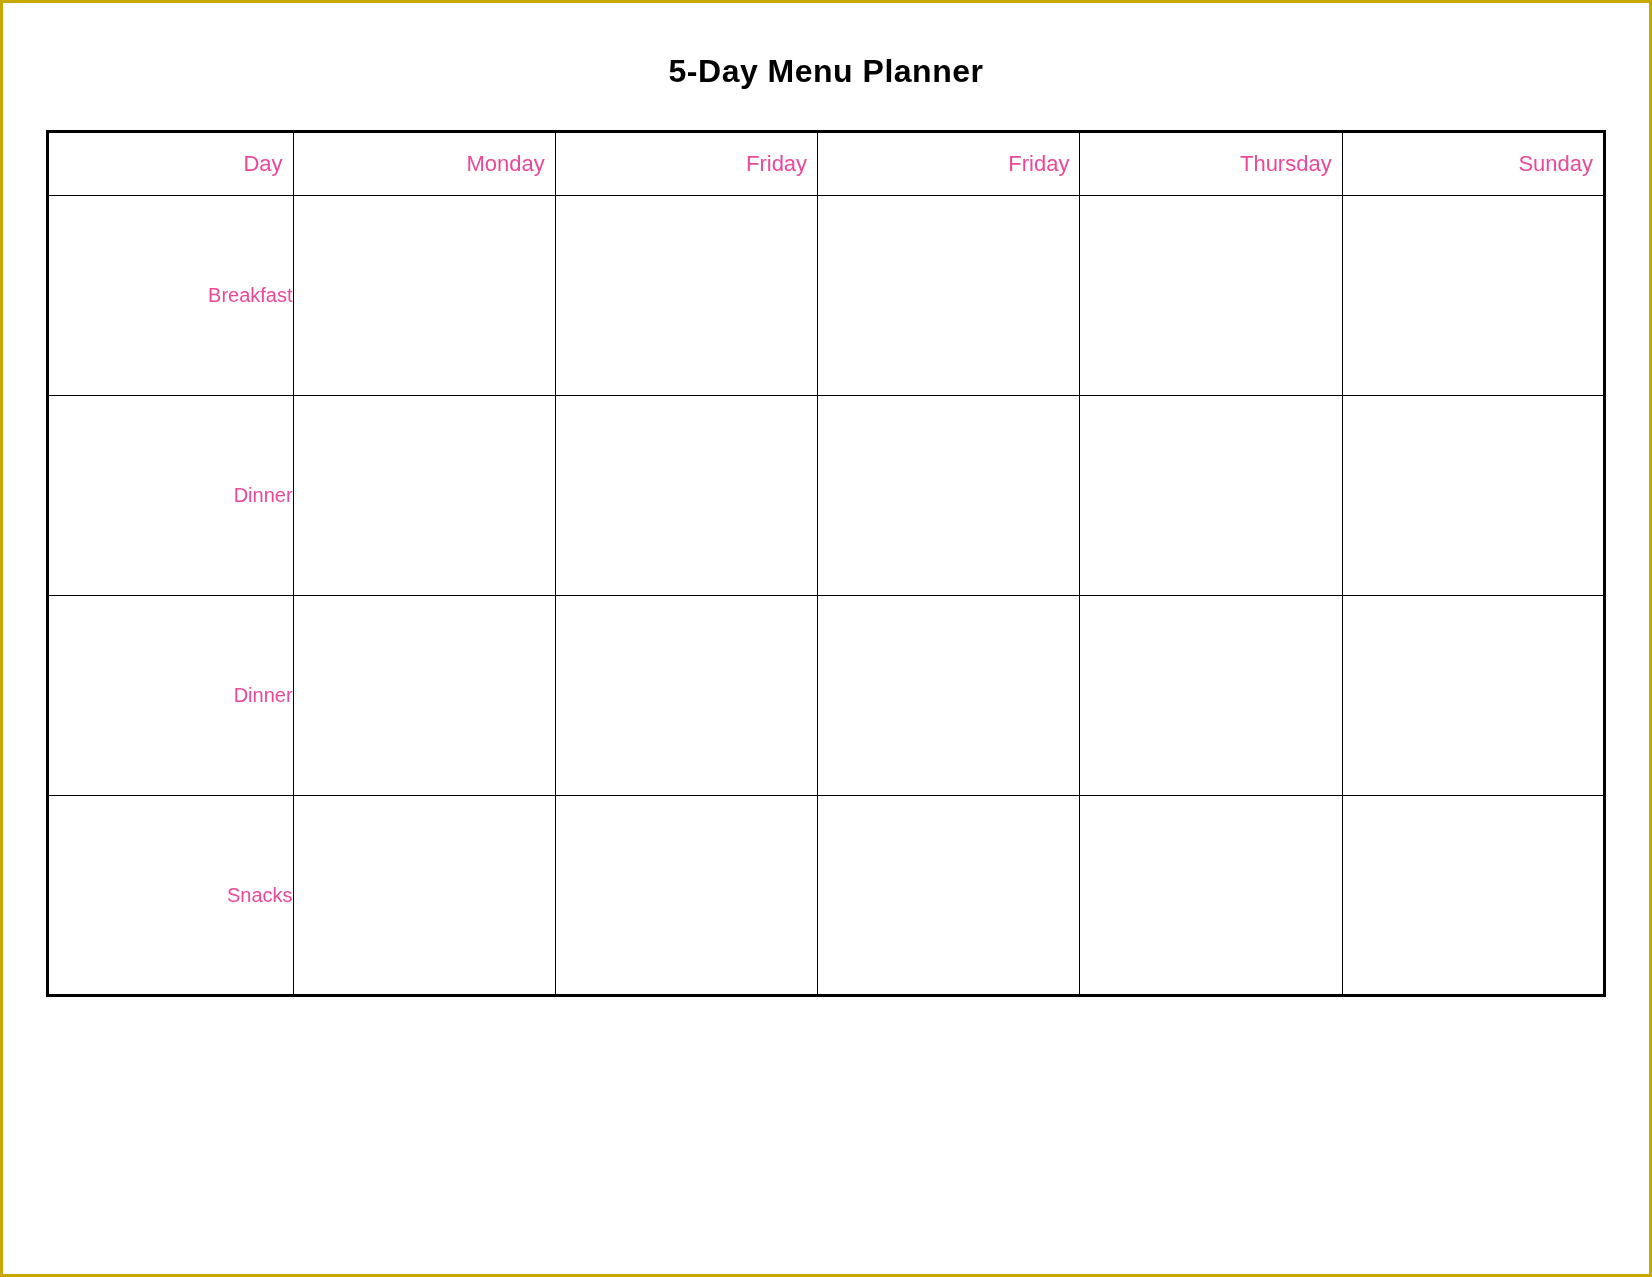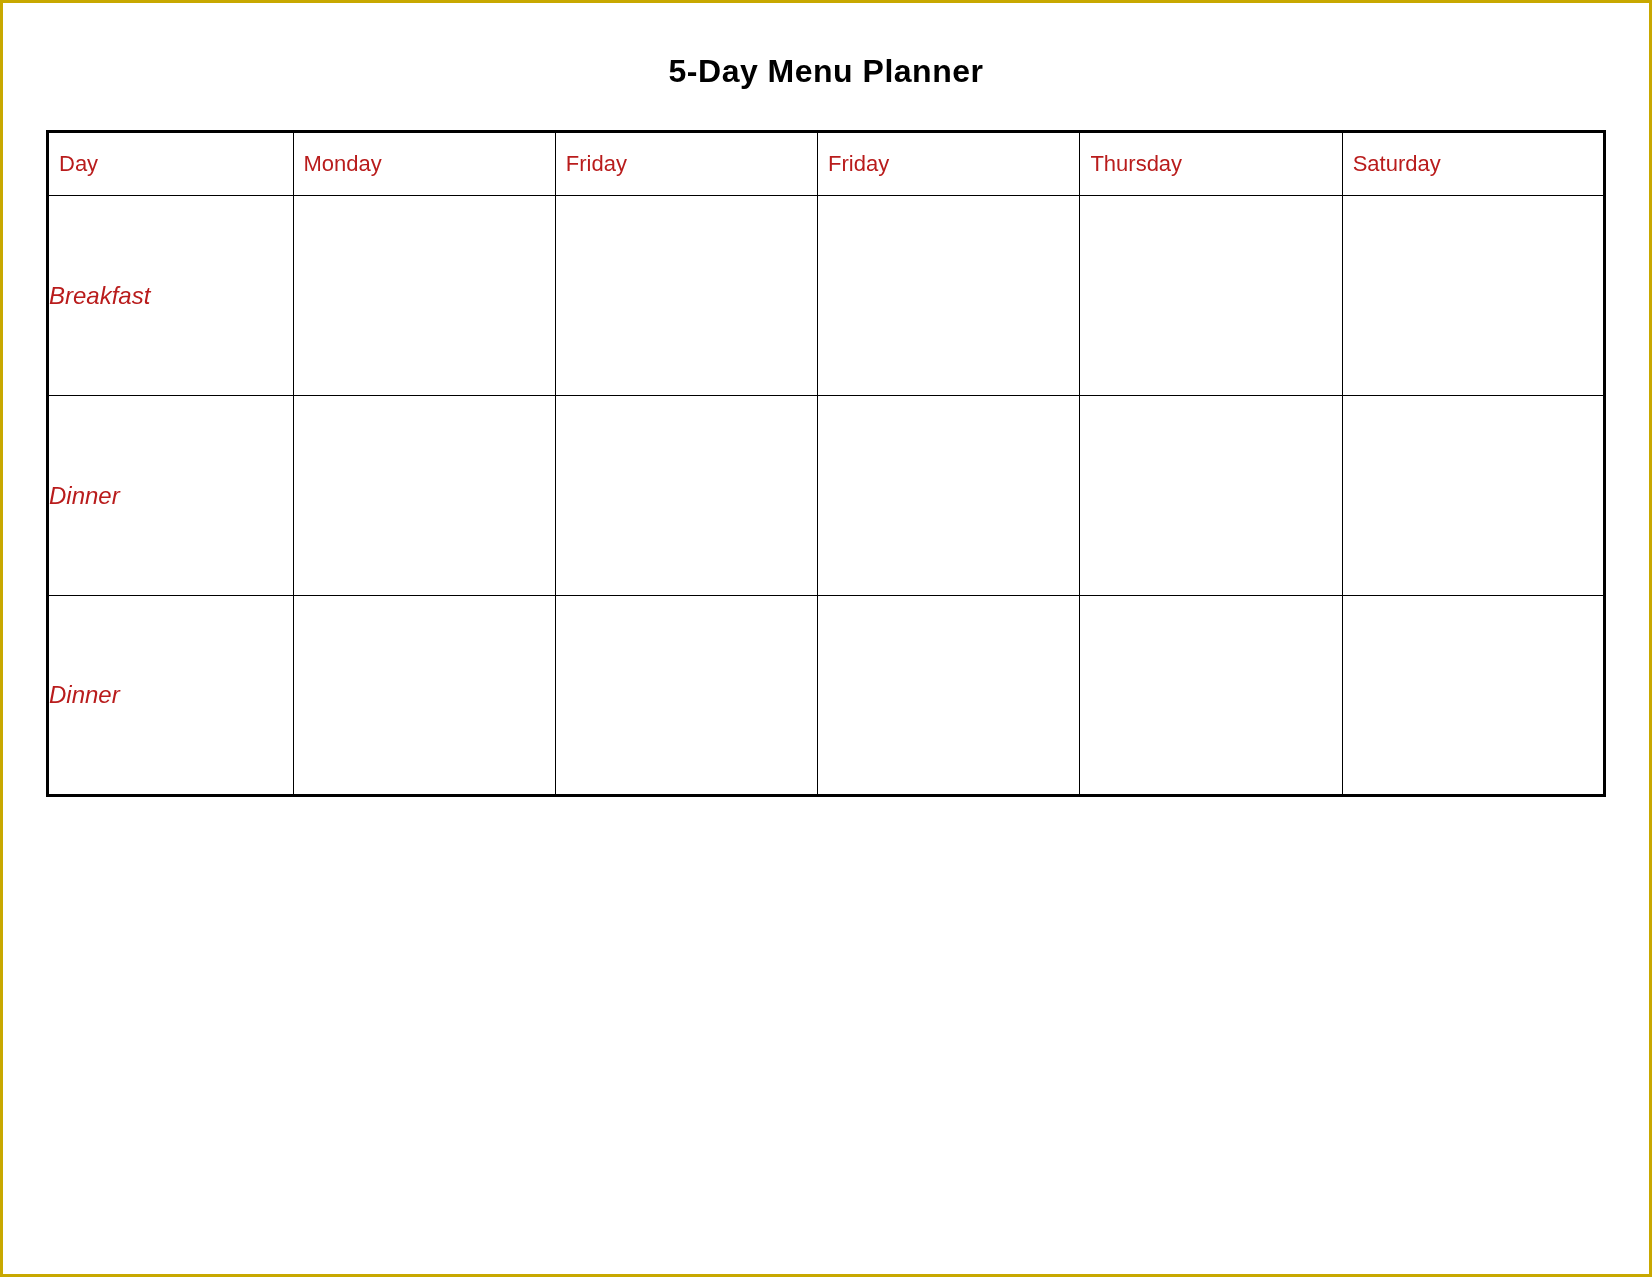--- a/index.html
+++ b/index.html
@@ -32,57 +32,56 @@
 
     .planner-table {
       border-collapse: collapse;
       width: 1560px;
       border: 3px solid #000000;
     }
 
     .planner-table th,
     .planner-table td {
       border: 1.5px solid #000000;
-      text-align: left;
+      text-align: right;
       vertical-align: middle;
       font-size: 20px;
-      color: #b91c1c;
+      color: #ec4899;
     }
 
     .planner-table thead th {
       padding: 18px 10px;
       font-weight: normal;
       font-size: 22px;
     }
 
     .planner-table tbody td {
       height: 200px;
       width: 235px;
     }
 
     .planner-table tbody td:first-child {
       width: 220px;
-      font-size: 24px;
-      font-style: italic;
+      font-size: 20px;
     }
   </style>
 </head>
 <body>
 
 <h1 class="page-title">5-Day Menu Planner</h1>
 
 <table class="planner-table">
   <thead>
     <tr>
       <th>Day</th>
       <th>Monday</th>
       <th>Friday</th>
       <th>Friday</th>
       <th>Thursday</th>
-      <th>Saturday</th>
+      <th>Sunday</th>
     </tr>
   </thead>
   <tbody>
     <tr>
       <td>Breakfast</td>
       <td></td>
       <td></td>
       <td></td>
       <td></td>
       <td></td>
@@ -96,14 +95,22 @@
       <td></td>
     </tr>
     <tr>
       <td>Dinner</td>
       <td></td>
       <td></td>
       <td></td>
       <td></td>
       <td></td>
     </tr>
+    <tr>
+      <td>Snacks</td>
+      <td></td>
+      <td></td>
+      <td></td>
+      <td></td>
+      <td></td>
+    </tr>
   </tbody>
 </table>
 
 </body></html>

